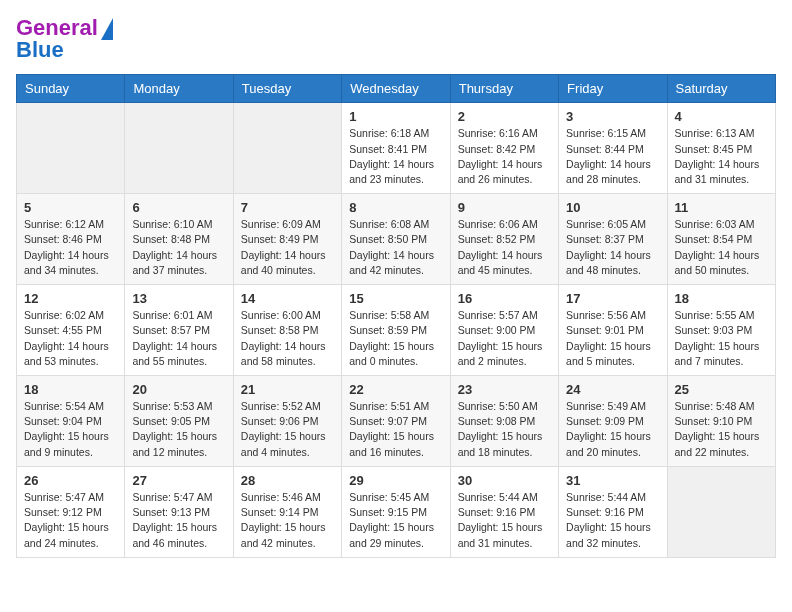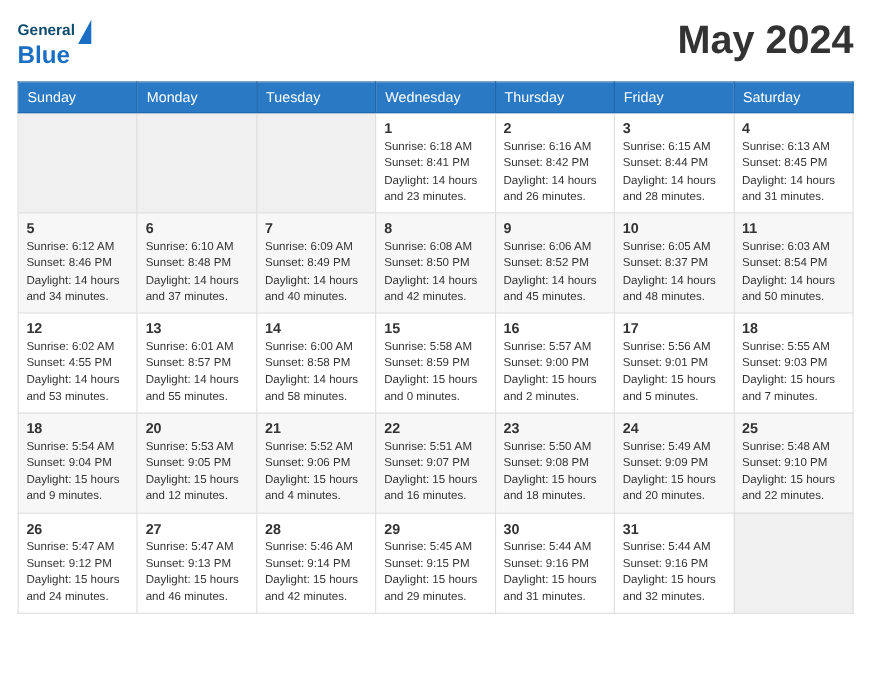--- a/index.html
+++ b/index.html
@@ -95,28 +95,27 @@
       margin-top: 2px;
     }
   </style>
 </head>
 <body>
 
 <div class="header">
   <div class="logo-wrapper">
     <div class="logo-text">
       <span style="display:flex;align-items:center;">
-        <span style="font-size:14px;font-weight:bold;color:#0c4a6e;">General</span>
+        <span style="font-size:22px;font-weight:bold;color:#a21caf;">General</span>
         <span class="logo-triangle"></span>
       </span>
       <span style="font-size:22px;font-weight:bold;color:#1a6fc4;margin-top:-2px;">Blue</span>
     </div>
   </div>
   <div class="title-area">
-    <div class="month-title">May 2024</div>
   </div>
 </div>
 
 <table class="calendar">
   <thead>
     <tr>
     <th>Sunday</th>
         <th>Monday</th>
         <th>Tuesday</th>
         <th>Wednesday</th>

